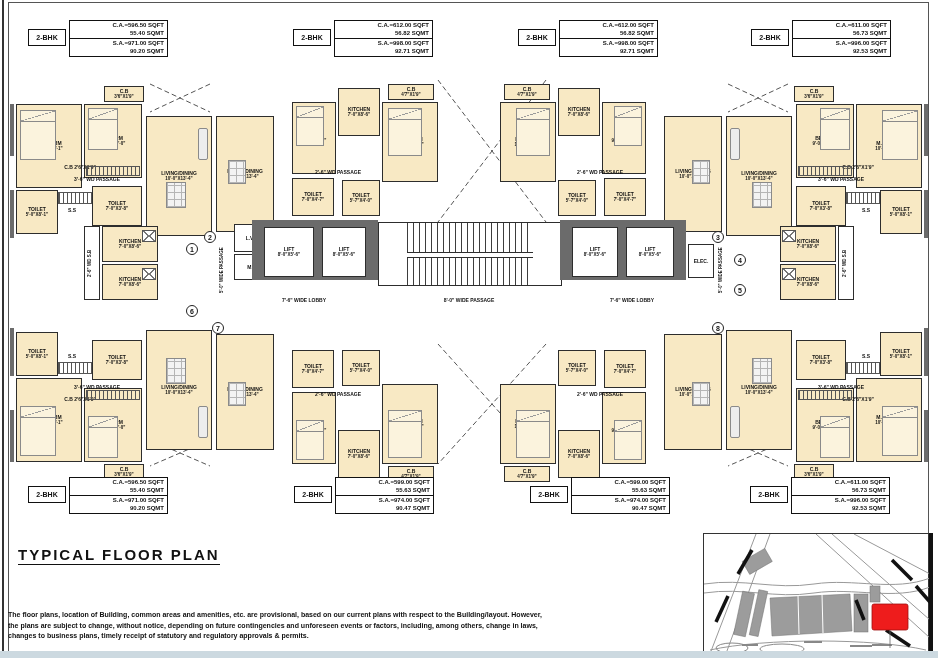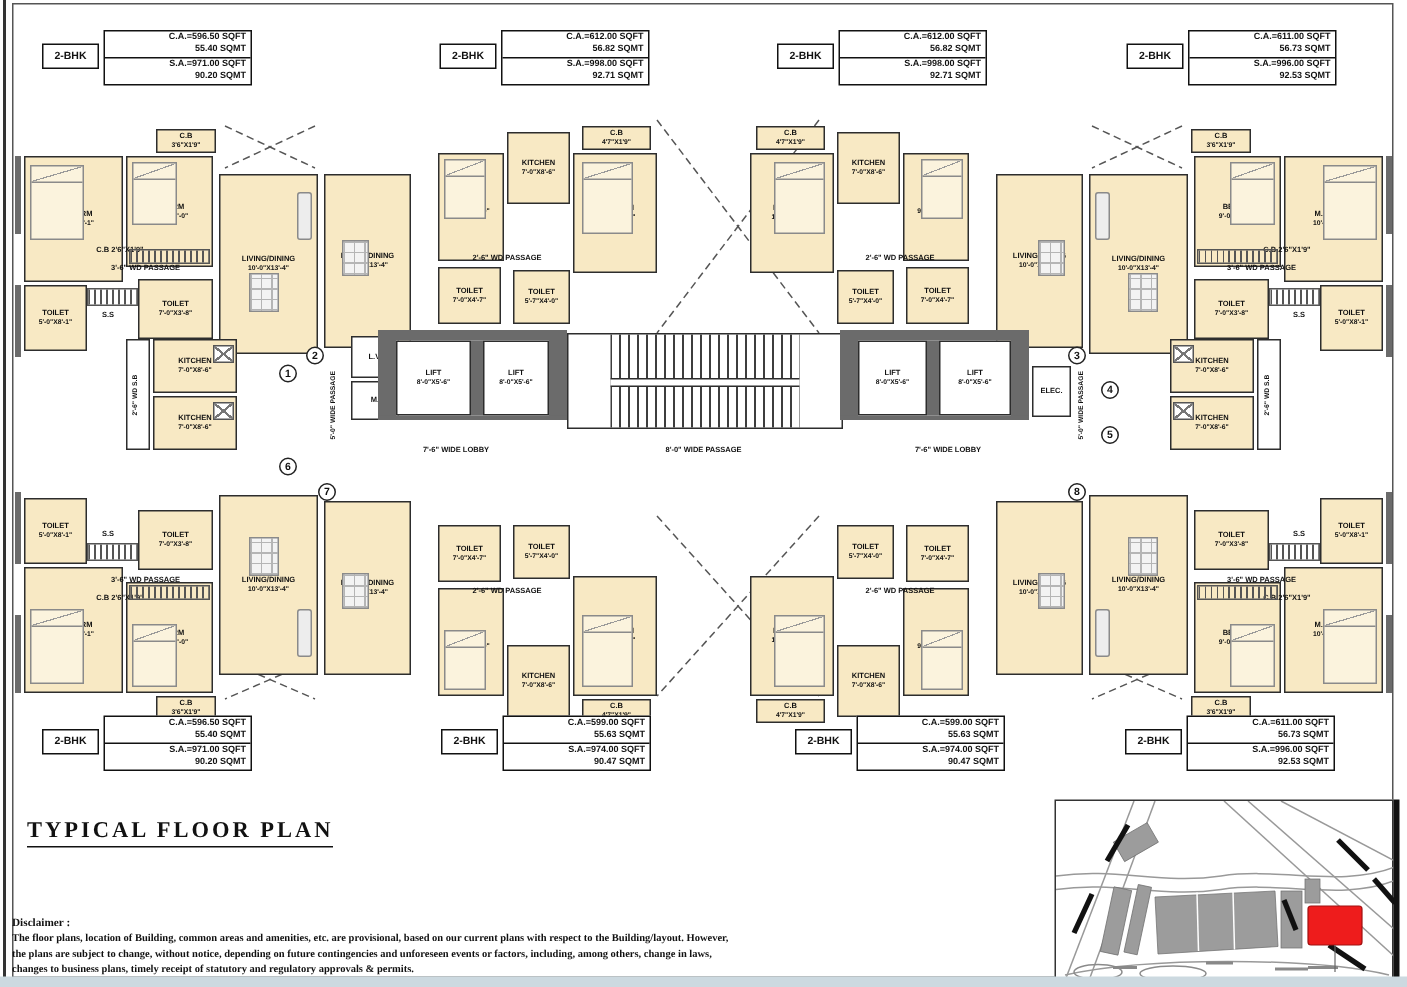--- a/index.html
+++ b/index.html
@@ -1,18 +1,18 @@
 <!DOCTYPE html>
 <html><head>
 <meta charset="utf-8">
 <style>
   html,body{margin:0;padding:0;background:#fff;}
   #page{position:relative;width:938px;height:658px;background:#fff;overflow:hidden;
         font-family:"Liberation Sans",sans-serif;}
-  .abs{position:absolute;box-sizing:border-box;font-family:Liberation Serif, serif;}
+  .abs{position:absolute;box-sizing:border-box;}
   .pageborder{left:8px;top:2px;width:921px;height:650px;border:1px solid #555;}
   .leftheavy{left:2px;top:0;width:2px;height:658px;background:#333;}
   .maprightheavy{left:929px;top:533px;width:4px;height:125px;background:#111;}
   .bottomstrip{left:0;top:651px;width:938px;height:7px;background:#ccd9e0;}
 
   
   .anno{position:absolute;display:flex;}
   .bhk{width:36px;height:15px;border:1px solid #111;background:#fff;margin-top:9px;
        font-weight:bold;font-size:7px;line-height:15px;text-align:center;color:#111;}
   .abox{width:97px;border:1px solid #111;background:#fff;margin-left:3px;}
@@ -569,21 +569,20 @@
       <div class="ahalf">
           <div>S.A.=996.00 SQFT</div>
           <div>92.53 SQMT</div>
         </div>
     </div>
   </div>
 
   <div class="abs title1">TYPICAL FLOOR PLAN</div>
 
   <div class="abs disc">
-    <div class="h">Disclaimer :</div>
     <div class="l">The floor plans, location of Building, common areas and amenities, etc. are provisional, based on our current plans with respect to the Building/layout. However,</div>
     <div class="l">the plans are subject to change, without notice, depending on future contingencies and unforeseen events or factors, including, among others, change in laws,</div>
     <div class="l">changes to business plans, timely receipt of statutory and regulatory approvals &amp; permits.</div>
   </div>
 
   <div class="abs mapbox">
     <svg width="226" height="125" viewBox="0 0 226 125">
       <g stroke="#999" stroke-width="1" fill="none">
         <path d="M52,0 L4,125"></path>
           <path d="M66,0 L20,125"></path>

